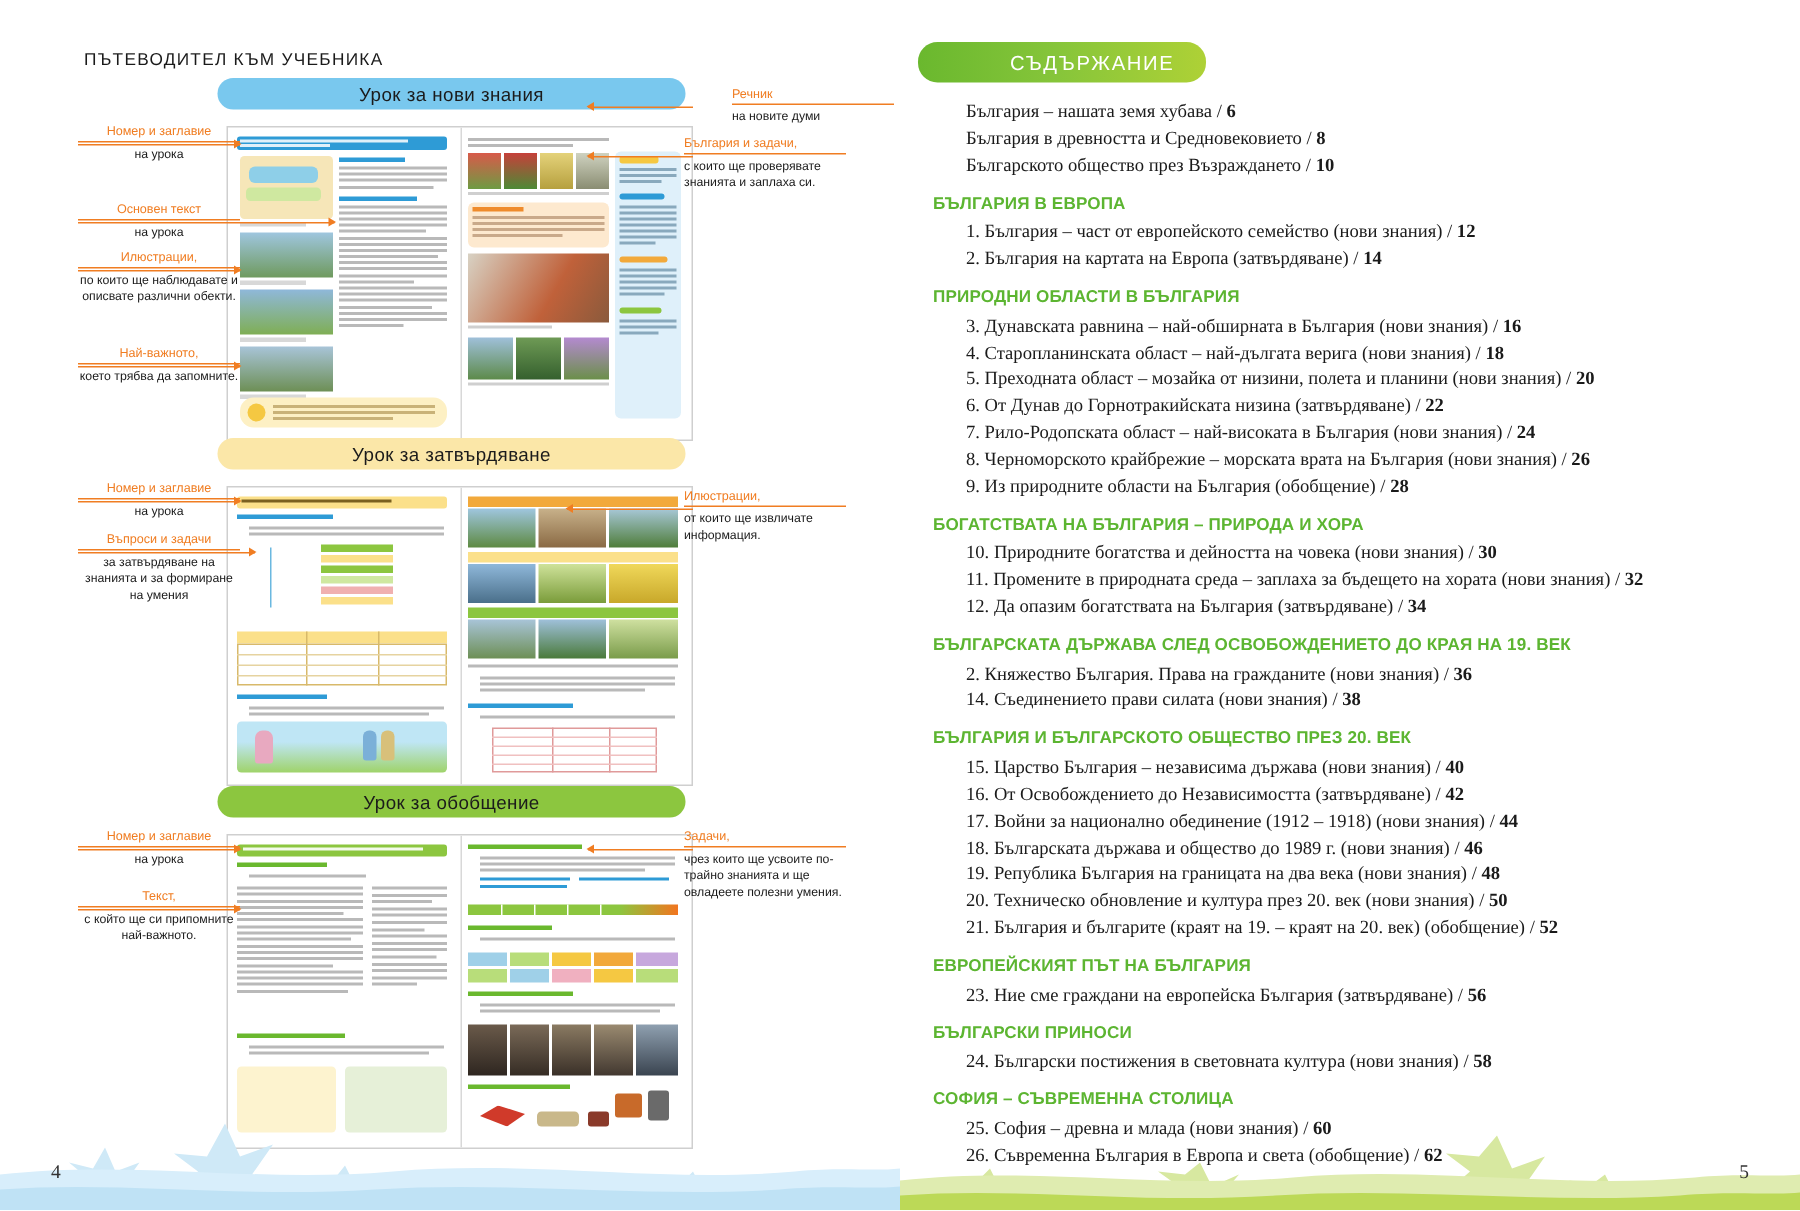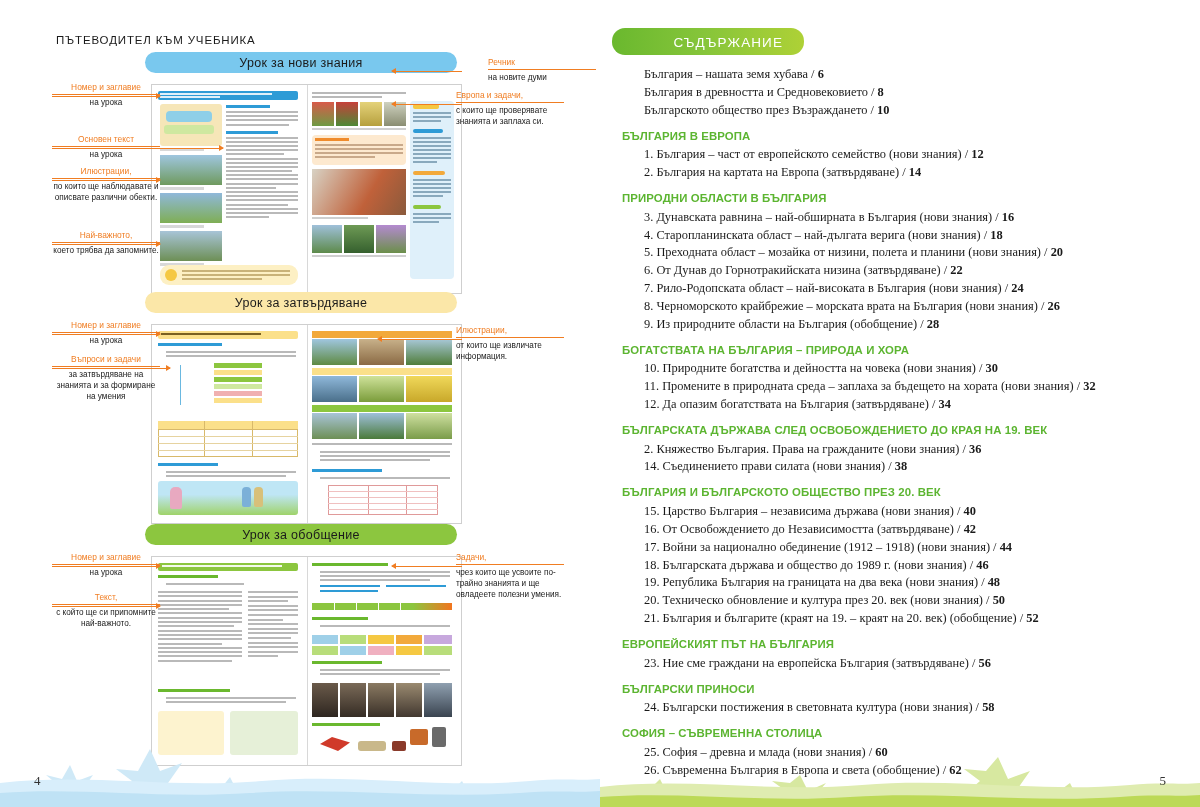--- a/index.html
+++ b/index.html
@@ -243,21 +243,21 @@
       <div class="arrow" style="left:52px;top:192px;width:108px;"></div>
 
       <div class="anno right" style="left:456px;top:5px;margin-left:32px;">
         <div class="lbl">Речник</div>
         <div class="rule"></div>
         <div class="desc">на новите думи</div>
       </div>
       <div class="arrow rev" style="left:392px;top:19px;width:70px;"></div>
 
       <div class="anno right" style="left:456px;top:38px;">
-        <div class="lbl">Европа и задачи,</div>
+        <div class="lbl">България и задачи,</div>
         <div class="rule"></div>
         <div class="desc">с които ще проверявате знанията и заплаха си.</div>
       </div>
       <div class="arrow rev" style="left:392px;top:52px;width:70px;"></div>
     </div>
 
     <div class="section" style="top:292px;">
       <div class="banner cream" style="left:145px;top:0;">
         <span>Урок за затвърдяване</span>
       </div>

